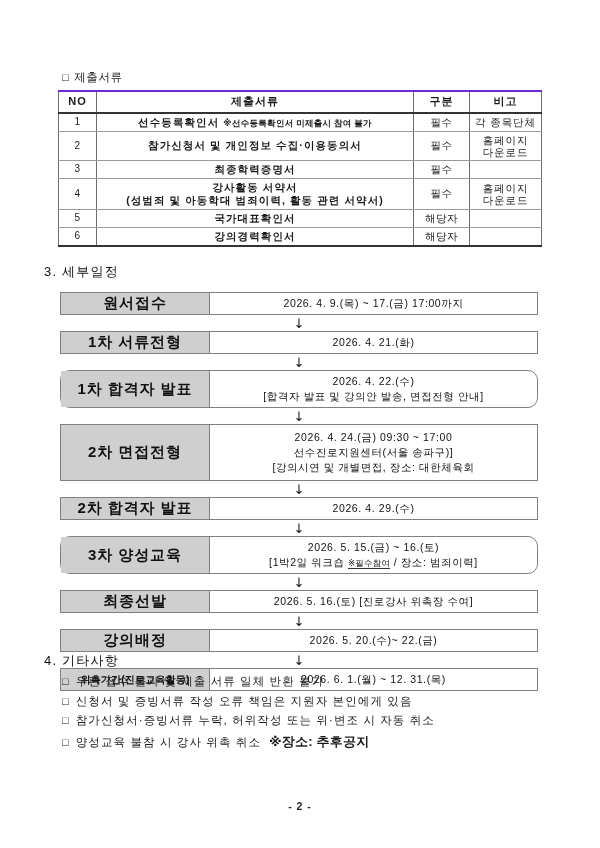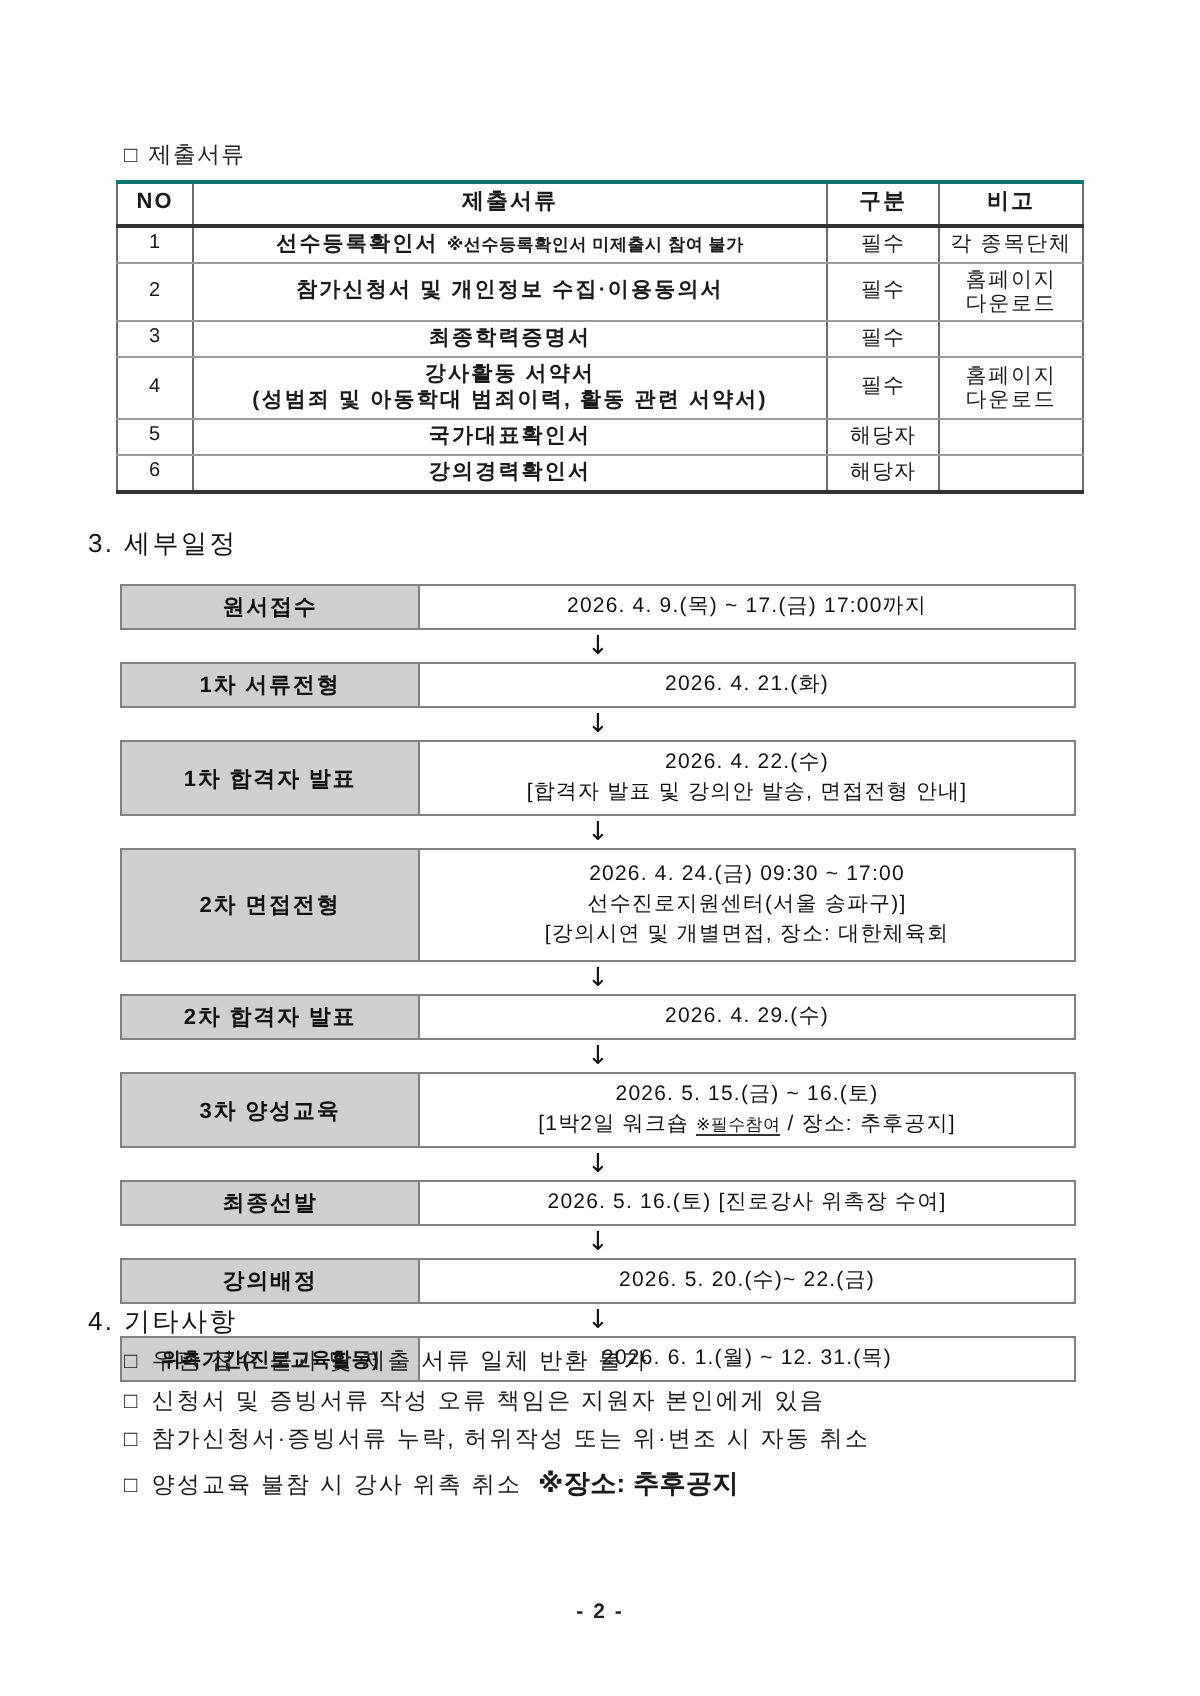--- a/index.html
+++ b/index.html
@@ -50,21 +50,21 @@
     border-bottom: 1px solid #9a9a9a;
     text-align: center;
     vertical-align: middle;
     padding: 2px 3px;
     letter-spacing: 0.5px;
     line-height: 1.25;
   }
   table.docs thead th {
     font-weight: bold;
     font-size: 11px;
-    border-top: 2px solid #0f766e;
+    border-top: 2px solid #6d28d9;
     border-bottom: 2.5px solid #333;
     padding: 3px 3px;
     letter-spacing: 1px;
   }
   table.docs tbody tr:last-child td { border-bottom: 2px solid #333; }
   table.docs td.no { font-size: 10px; }
   table.docs td.doc { letter-spacing: 1.1px; font-weight: bold; }
   table.docs .note-sm {
     font-size: 8.5px;
     letter-spacing: 0.3px;
@@ -98,21 +98,21 @@
   }
   .flow-label {
     width: 149px;
     flex: 0 0 149px;
     background: #cfcfcf;
     border-right: 1px solid #808080;
     display: flex;
     align-items: center;
     justify-content: center;
     font-weight: bold;
-    font-size: 11px;
+    font-size: 15px;
     letter-spacing: 0.9px;
     color: #111;
     text-align: center;
     padding: 0 2px;
   }
   .flow-label.tight { letter-spacing: 0.2px; font-size: 10px; }
   .flow-value {
     flex: 1 1 auto;
     display: flex;
     flex-direction: column;
@@ -125,21 +125,21 @@
     padding: 3px 4px;
     color: #111;
   }
   .flow-value .vline { display: block; white-space: nowrap; }
   .flow-value .sm {
     font-size: 8.5px;
     letter-spacing: 0.2px;
     border-bottom: 1px solid #333;
   }
   .h1 { height: 23px; }
-  .h2 { height: 38px; }
+  .h2 { height: 38px; border-radius: 10px; }
   .h3 { height: 57px; }
 
   .arrow {
     height: 16px;
     display: flex;
     align-items: center;
     justify-content: center;
     font-size: 13px;
     line-height: 1;
     color: #111;
@@ -294,21 +294,21 @@
       <div class="flow-value">
         <span class="vline">2026. 4. 29.(수)</span>
       </div>
     </div>
     <div class="arrow">↓</div>
 
     <div class="flow-row h2">
       <div class="flow-label">3차 양성교육</div>
       <div class="flow-value">
         <span class="vline">2026. 5. 15.(금) ~ 16.(토)</span>
-        <span class="vline"><span>[1박2일 워크숍 </span><span class="sm">※필수참여</span><span> / 장소: 추후공지]</span></span>
+        <span class="vline"><span>[1박2일 워크숍 </span><span class="sm">※필수참여</span><span> / 장소: 범죄이력]</span></span>
       </div>
     </div>
     <div class="arrow">↓</div>
 
     <div class="flow-row h1">
       <div class="flow-label">최종선발</div>
       <div class="flow-value">
         <span class="vline">2026. 5. 16.(토) [진로강사 위촉장 수여]</span>
       </div>
     </div>

